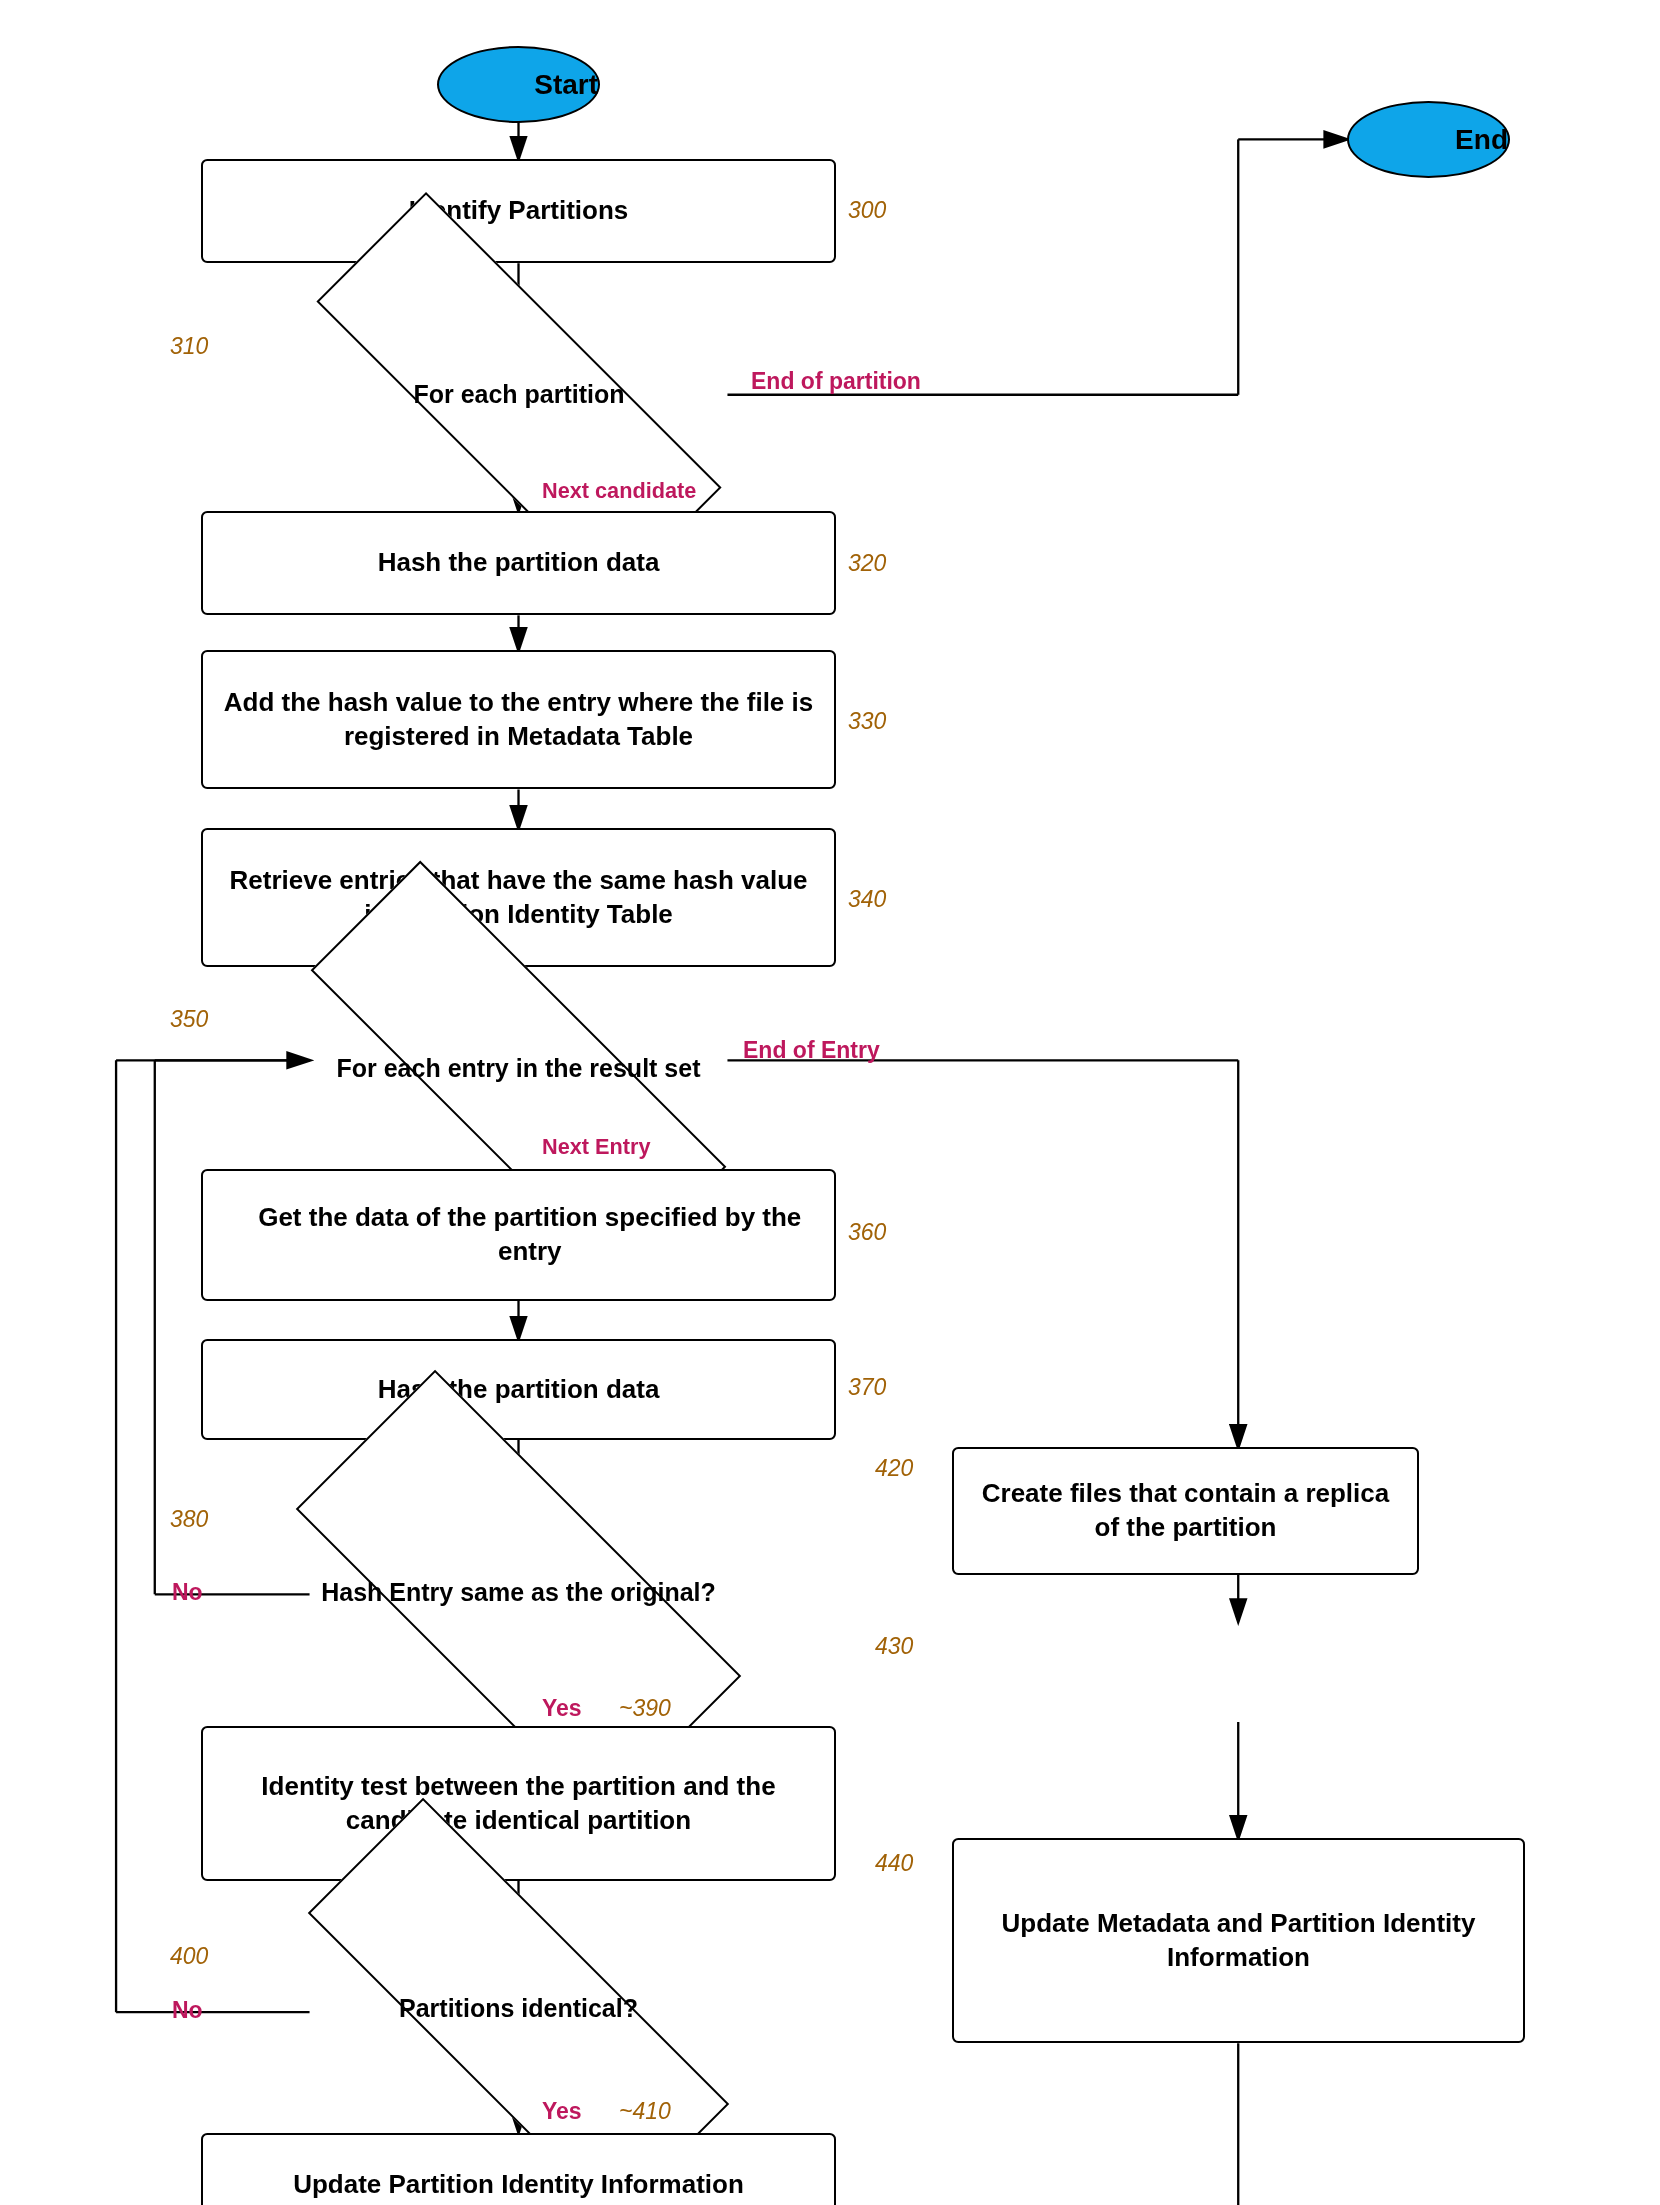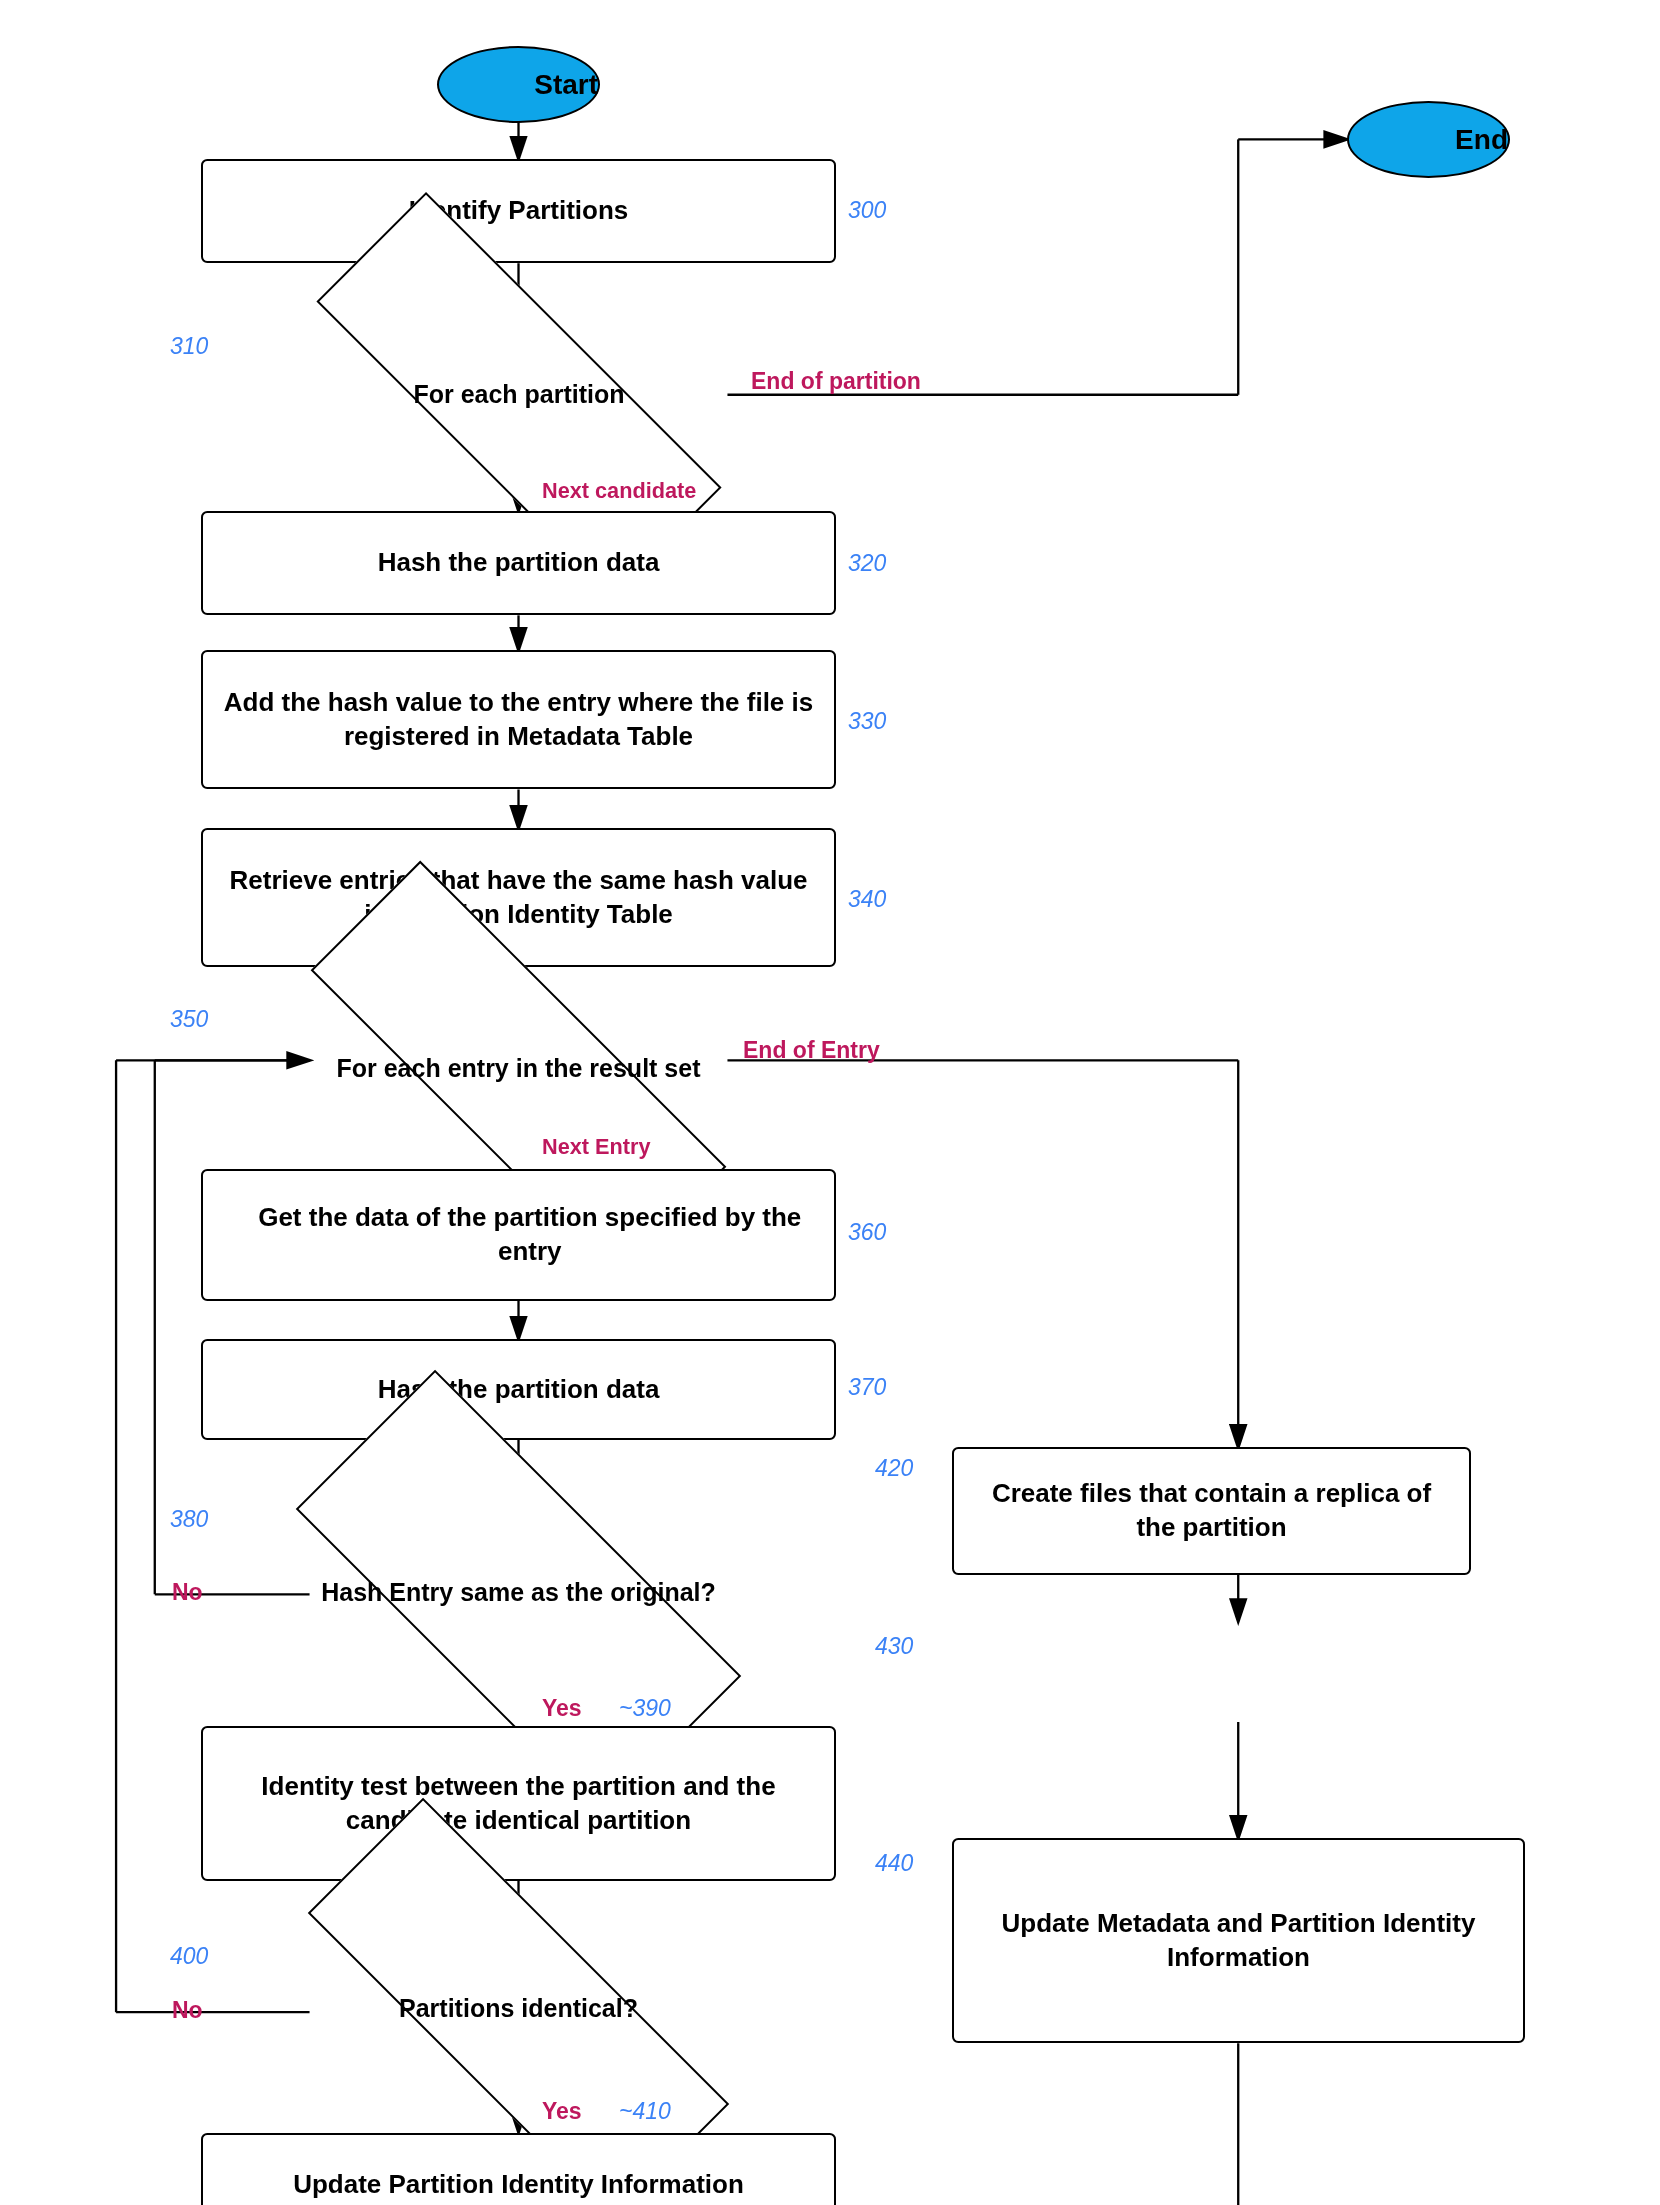--- a/index.html
+++ b/index.html
@@ -78,21 +78,21 @@
     
     .label {
       position: absolute;
       font-size: 23px;
       font-weight: bold;
       color: #be185d;
     }
     .ref-label {
       position: absolute;
       font-size: 23px;
-      color: #3b82f6;
+      color: #a16207;
       font-style: italic;
     }
   </style>
 </head>
 <body>
 
 <div class="diagram">
 
   <svg class="arrows-svg" viewBox="0 0 2145 2849" width="1660" height="2205">
     <defs>
@@ -232,21 +232,21 @@
 
   <div class="label" style="left:172px; top:1997px;">No</div>
 
   <div class="label" style="left:542px; top:2098px;">Yes</div>
   <div class="ref-label" style="left:619px; top:2098px;">~410</div>
 
   <div class="flow-box" style="left:201px; top:2133px; width:635px; height:104px; border-radius:6.2px;">
     <span>Update Partition Identity Information</span>
   </div>
 
-  <div class="flow-box" style="left:952px; top:1447px; width:519px; height:128px; border-radius:6.2px;">
+  <div class="flow-box" style="left:952px; top:1447px; width:467px; height:128px; border-radius:6.2px;">
     <span>Create files that contain a replica of the partition</span>
   </div>
   <div class="ref-label" style="left:875px; top:1455px;">420</div>
 
   <div class="ref-label" style="left:875px; top:1633px;">430</div>
 
   <div class="flow-box" style="left:952px; top:1838px; width:573px; height:205px; border-radius:6.2px;">
     <span>Update Metadata and Partition Identity Information</span>
   </div>
   <div class="ref-label" style="left:875px; top:1850px;">440</div>

